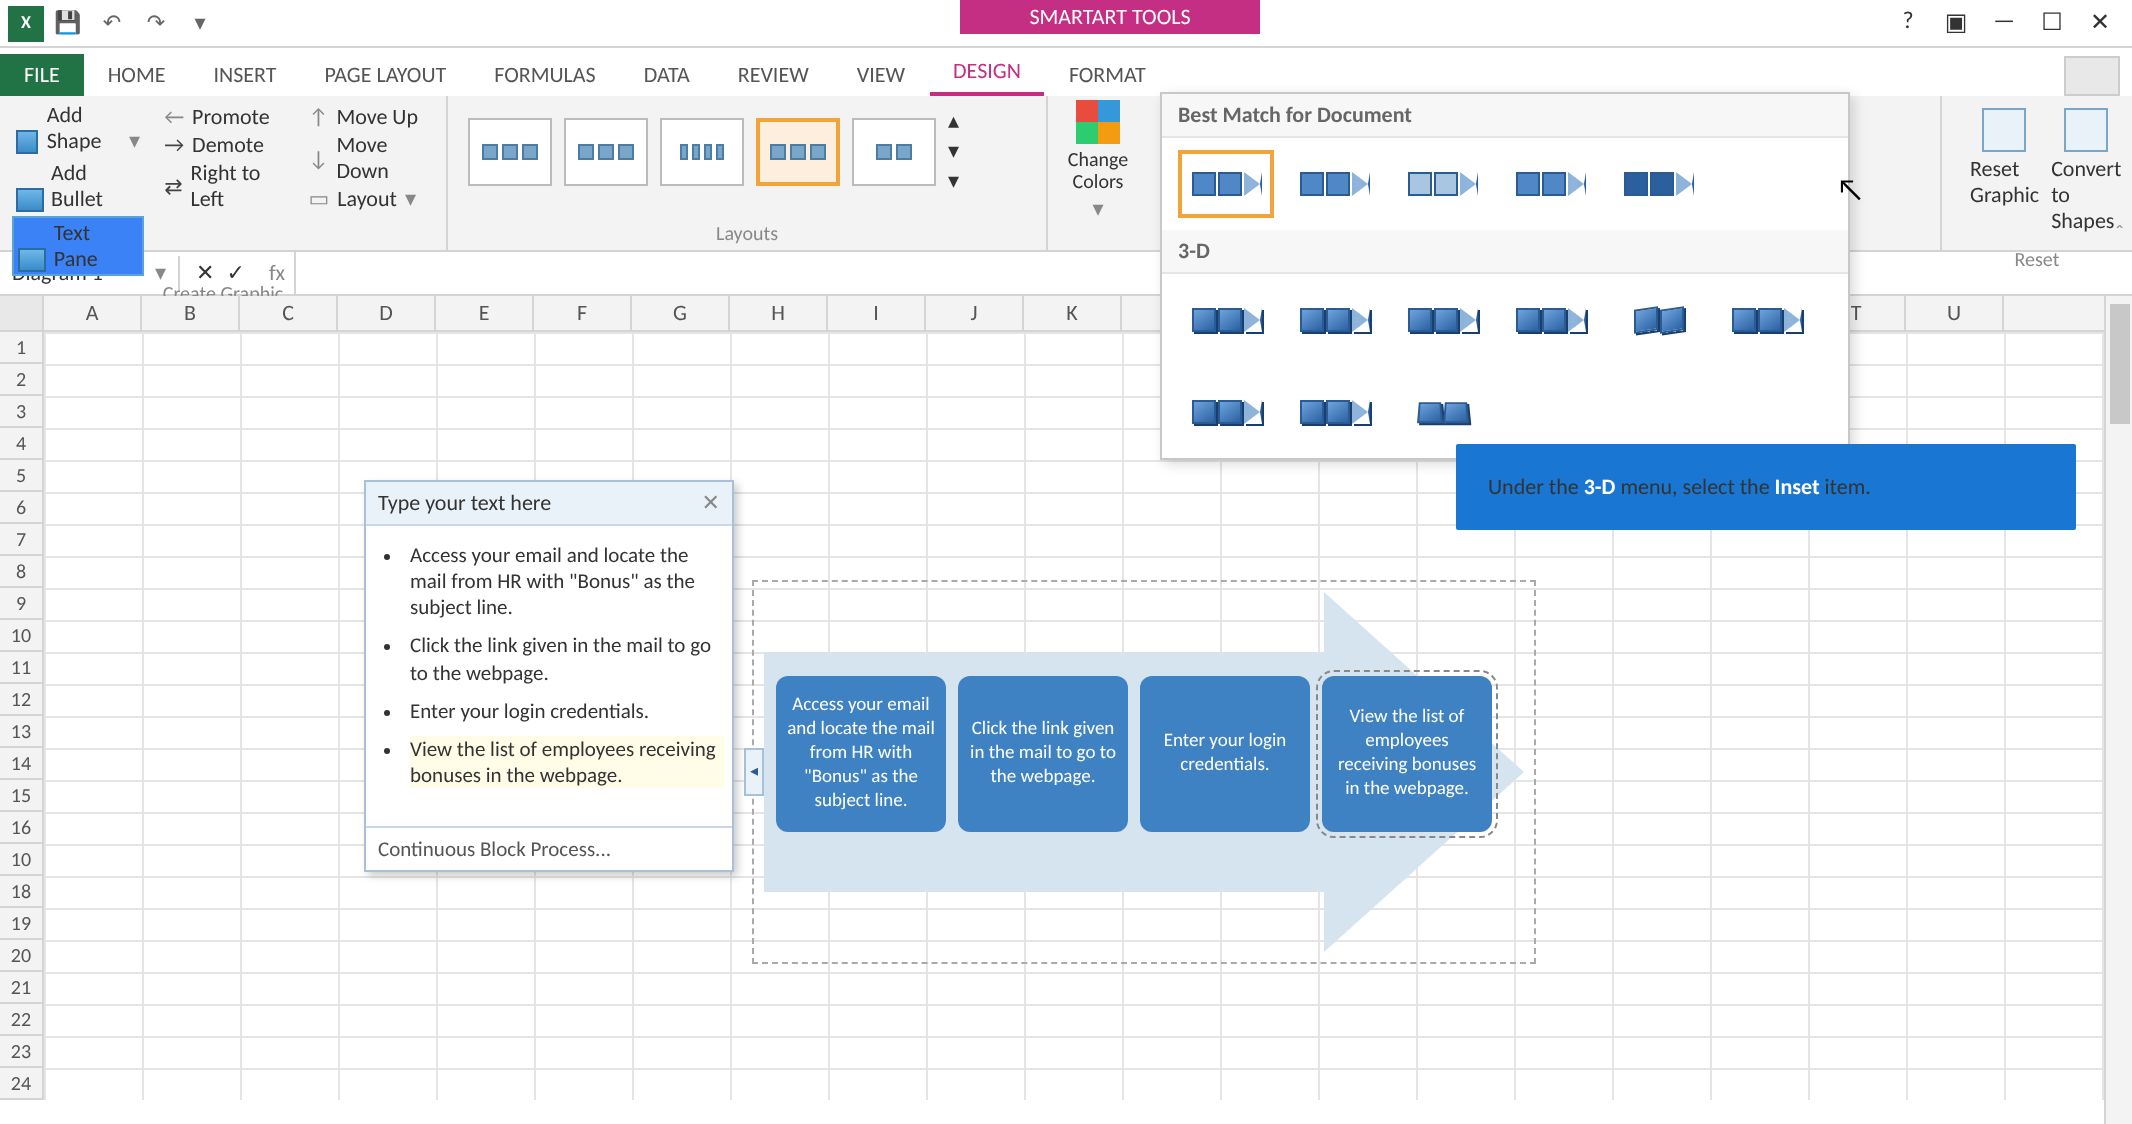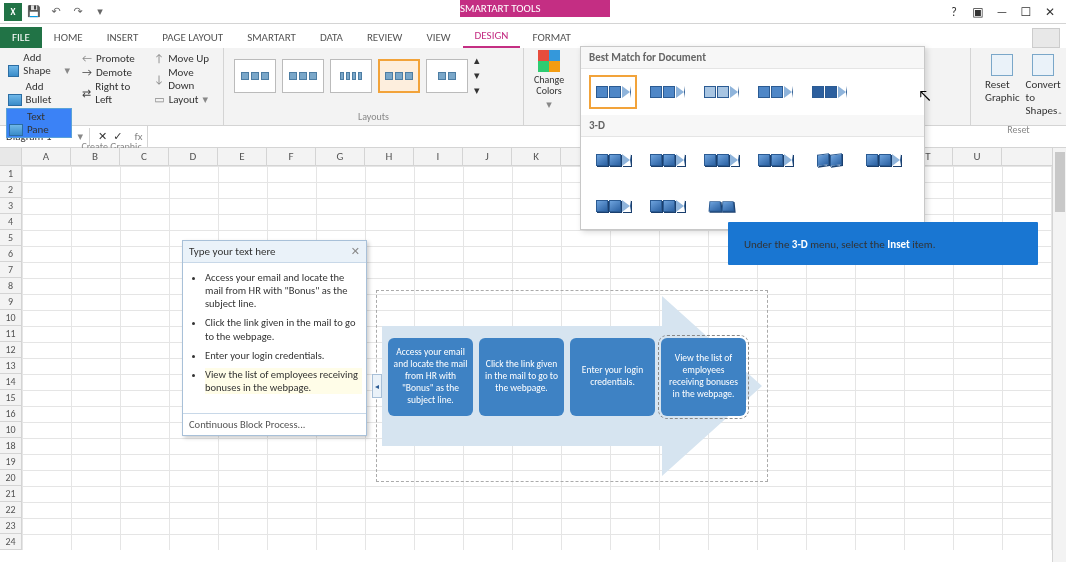--- a/index.html
+++ b/index.html
@@ -2,21 +2,21 @@
 <html><head>
 <meta charset="utf-8">
 <style>
 *{box-sizing:border-box;margin:0;padding:0;font-family:"Segoe UI","Calibri",sans-serif;font-size:11px;color:#333}
 body{background:#fff;width:1066px;height:562px;overflow:hidden;position:relative}
 .titlebar{height:24px;background:#fff;display:flex;align-items:center;border-bottom:1px solid #d4d4d4}
 .qat{display:flex;align-items:center;gap:2px;padding:0 4px}
 .qat .xl{width:18px;height:18px;background:#217346;color:#fff;display:flex;align-items:center;justify-content:center;font-size:9px;font-weight:bold}
 .qat-btn{width:20px;height:18px;display:flex;align-items:center;justify-content:center;color:#666}
 .title-center{flex:1;text-align:center;color:#888;font-size:12px}
-.title-tools{position:absolute;left:460px;top:0;width:150px;background:#c42e83;color:#fff;font-size:11px;padding:2px 0}
+.title-tools{position:absolute;left:480px;top:0;width:150px;text-align:center;background:#c42e83;color:#fff;font-size:11px;padding:2px 0}
 .win-btns{display:flex;gap:4px;padding:0 6px;color:#888}
 .win-btns span{width:20px;text-align:center;font-size:12px}
 .tabs{height:24px;display:flex;align-items:end;background:#fff}
 .tab{padding:4px 12px;color:#555;font-size:11px;cursor:pointer}
 .tab.file{background:#217346;color:#fff}
 .tab.active{color:#c42e83;border-bottom:2px solid #c42e83}
 .ribbon{height:78px;background:#f3f3f3;border-bottom:1px solid #d4d4d4;display:flex;position:relative}
 .grp{border-right:1px solid #d4d4d4;padding:2px 6px;display:flex;flex-direction:column;justify-content:space-between;height:100%}
 .grp-label{text-align:center;color:#888;font-size:10px;padding-top:2px}
 .cg-btns{display:flex;flex-direction:column;gap:1px}
@@ -99,21 +99,21 @@
     <span>☐</span>
     <span>✕</span>
   </div>
 </div>
 
 <div class="tabs">
   <div class="tab file">FILE</div>
   <div class="tab">HOME</div>
   <div class="tab">INSERT</div>
   <div class="tab">PAGE LAYOUT</div>
-  <div class="tab">SMARTART</div>
+  <div class="tab">FORMULAS</div>
   <div class="tab">DATA</div>
   <div class="tab">REVIEW</div>
   <div class="tab">VIEW</div>
   <div class="tab active">DESIGN</div>
   <div class="tab">FORMAT</div>
   <div style="flex:1"></div>
   <div style="width:28px;height:20px;margin-right:6px;background:#e8e8e8;border:1px solid #ccc"></div>
 </div>
 
 <div class="ribbon">

